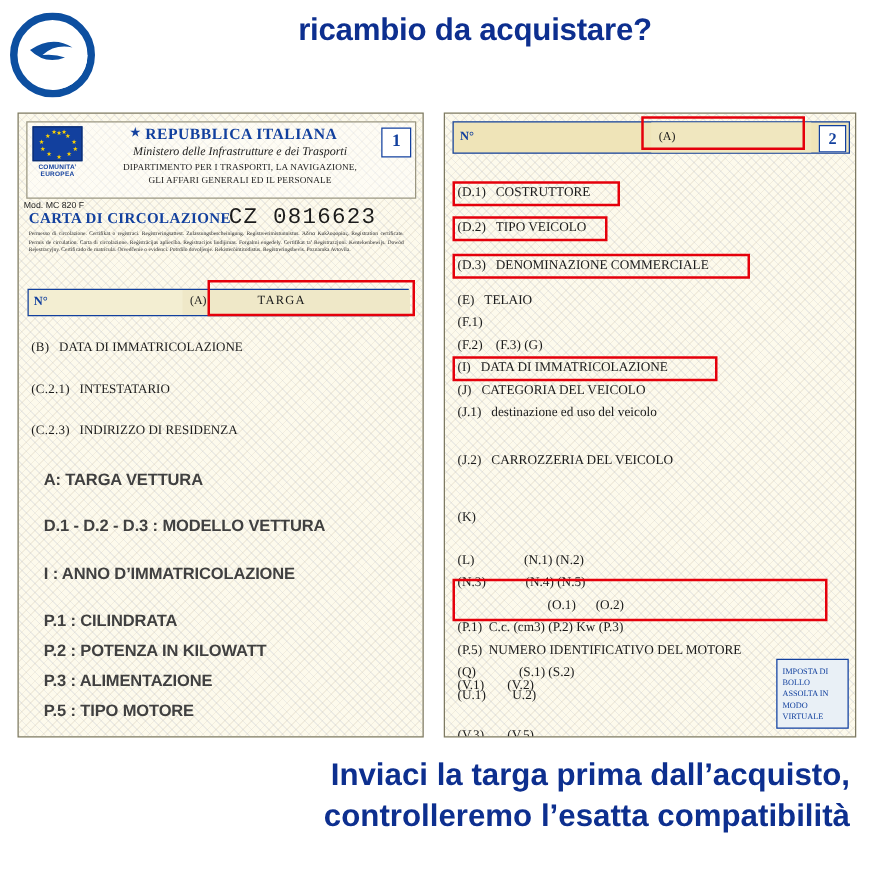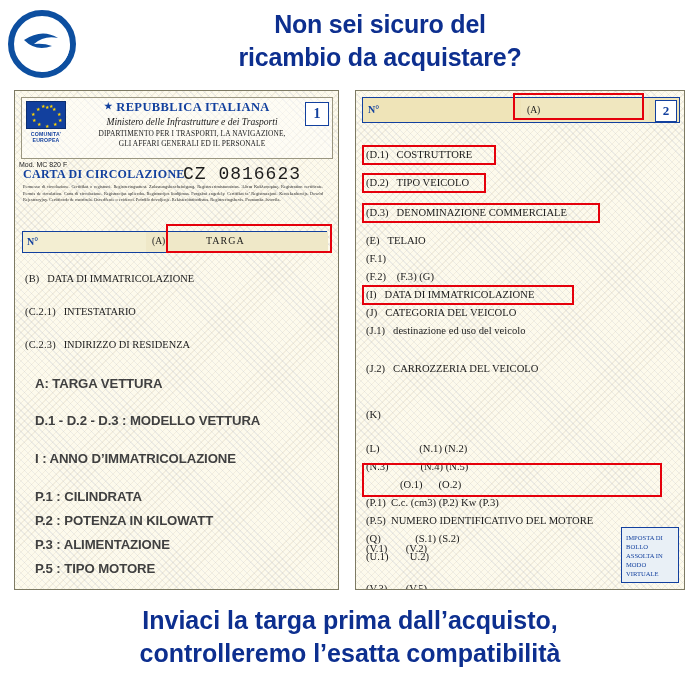--- a/index.html
+++ b/index.html
@@ -42,21 +42,21 @@
     line-height: 33px;
     letter-spacing: -0.2px;
   }
 
   
   .footline {
     position: absolute;
     left: 20px;
     top: 604px;
     width: 660px;
-    text-align: center;
+    text-align: right;
     color: #0d2f8f;
     font-weight: bold;
     font-size: 25px;
     line-height: 33px;
   }
 
   
   .doc {
     position: absolute;
     background: #fdfaec;
@@ -401,21 +401,20 @@
 
   <div class="logo">
     <svg viewBox="0 0 68 68" width="68" height="68" aria-hidden="true">
       <circle cx="34" cy="34" r="31" fill="none" stroke="#0d4fa0" stroke-width="6"></circle>
       <path d="M34 34 L62 34 A28 28 0 0 1 34 62 Z" fill="#ffffff"></path>
       <path d="M16 30 q18 -12 34 -2 q-14 -3 -24 6 q10 -1 18 2 q-16 6 -28 -6 z" fill="#0d4fa0"></path>
     </svg>
   </div>
 
   <div class="headline">
-    <div>Non sei sicuro del</div>
     <div>ricambio da acquistare?</div>
   </div>
 
   <div class="doc" id="doc-left">
     <div class="doc-inner">
       <div class="ital-head">
         <div class="eu-flag">
           <div class="eu-stars">
             <span style="left:18px;top:3px;">★</span>
             <span style="left:25px;top:5px;">★</span>
@@ -534,21 +533,21 @@
         <span>(K)</span>
       </div>
       <div class="rfield" style="left:10px; top:352px;">
         <span>(L)</span>
         &nbsp;&nbsp;&nbsp;&nbsp;&nbsp;&nbsp;&nbsp;&nbsp;&nbsp;&nbsp;&nbsp;&nbsp;&nbsp;&nbsp;<span>(N.1)                     (N.2)</span>
       </div>
       <div class="rfield" style="left:10px; top:370px;">
         <span>(N.3)</span>
         &nbsp;&nbsp;&nbsp;&nbsp;&nbsp;&nbsp;&nbsp;&nbsp;&nbsp;&nbsp;&nbsp;<span>(N.4)                     (N.5)</span>
       </div>
-      <div class="rfield" style="left:44px; top:388px;">
+      <div class="rfield" style="left:68px; top:388px;padding-left:14px;">
         <span>(O.1)</span>
         &nbsp;&nbsp;&nbsp;&nbsp;&nbsp;<span>(O.2)</span>
       </div>
       <div class="rfield" style="left:10px; top:406px;">
         <span>(P.1)</span>
         &nbsp;<span>C.c. (cm3)      (P.2) Kw        (P.3)</span>
       </div>
       <div class="rfield" style="left:10px; top:424px;">
         <span>(P.5)</span>
         &nbsp;<span>NUMERO IDENTIFICATIVO DEL MOTORE</span>

